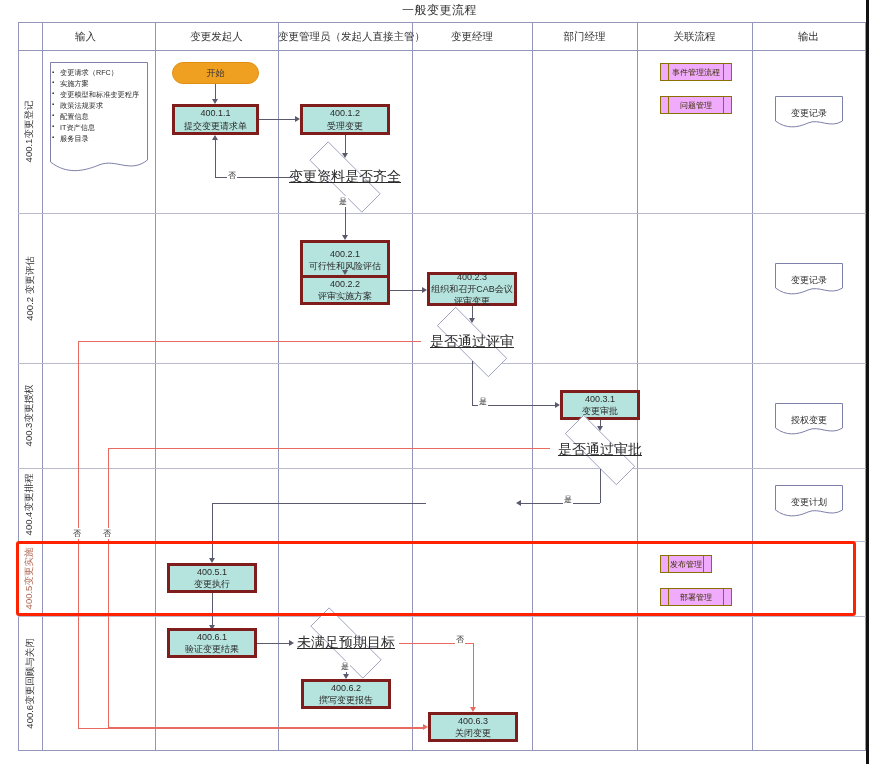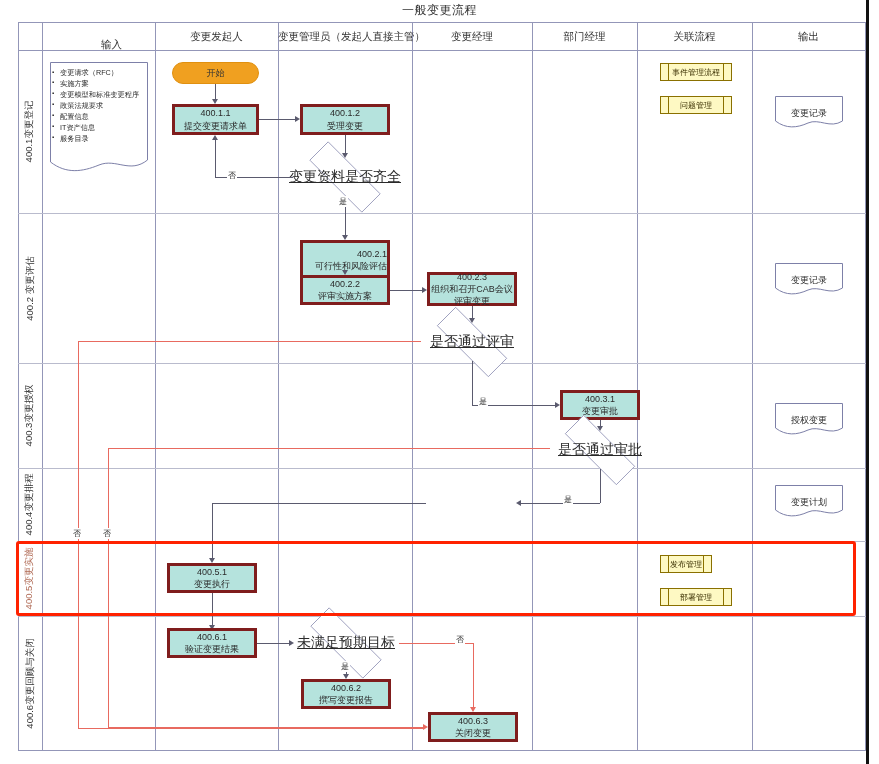--- a/index.html
+++ b/index.html
@@ -39,21 +39,21 @@
   .start{background:#f0a020;border:1px solid #e09010;border-radius:13px;
          font-size:9px;color:#333;}
 
   .dec{position:absolute;}
   .dec .diamond{position:absolute;inset:0;background:#fff;border:1px solid #7d80a8;
        transform:rotate(45deg) scale(.70,.70);}
   .dec .dtxt{position:absolute;inset:0;display:flex;align-items:center;
        justify-content:center;font-size:14px;color:#2a2a2a;white-space:nowrap;text-decoration:underline;}
 
   
-  .sub{position:absolute;background:#fef9c3;border:1px solid #8a7000;box-sizing:border-box;
+  .sub{position:absolute;background:#f0abfc;border:1px solid #8a7000;box-sizing:border-box;
        display:flex;align-items:center;justify-content:center;font-size:8px;color:#3a2f00;}
   .sub::before,.sub::after{content:"";position:absolute;top:0;bottom:0;width:1px;background:#8a7000;}
   .sub::before{left:7px;} .sub::after{right:7px;}
 
   
   .doc{position:absolute;}
   .doc svg{position:absolute;inset:0;}
   .doc .dlbl{position:absolute;left:0;right:0;top:34%;text-align:center;
              font-size:9px;color:#2a2a2a;}
 
@@ -107,21 +107,21 @@
 
   <div class="hline strong" style="left:18px;top:22px;width:848px;"></div>
   <div class="hline strong" style="left:18px;top:50px;width:848px;"></div>
   <div class="hline" style="left:18px;top:213px;width:848px;"></div>
   <div class="hline" style="left:18px;top:363px;width:848px;"></div>
   <div class="hline" style="left:18px;top:468px;width:848px;"></div>
   <div class="hline" style="left:18px;top:541px;width:848px;"></div>
   <div class="hline" style="left:18px;top:616px;width:848px;"></div>
   <div class="hline strong" style="left:18px;top:750px;width:848px;"></div>
 
-  <div class="colhdr" style="left:55px;width:113px;margin-top:8px;">输入</div>
+  <div class="colhdr" style="left:29px;width:113px;">输入</div>
   <div class="colhdr" style="left:155px;width:123px;">变更发起人</div>
   <div class="colhdr" style="left:278px;width:134px;">变更管理员（发起人直接主管）</div>
   <div class="colhdr" style="left:412px;width:120px;">变更经理</div>
   <div class="colhdr" style="left:532px;width:105px;">部门经理</div>
   <div class="colhdr" style="left:637px;width:115px;">关联流程</div>
   <div class="colhdr" style="left:752px;width:113px;">输出</div>
 
   <div class="rowlbl" style="top:50px;height:163px;">
     <span>400.1变更登记</span>
     </div>
@@ -200,21 +200,21 @@
     <span>问题管理</span>
   </div>
 
   <div class="doc" style="left:775px;top:96px;width:68px;height:33px;">
     <svg viewBox="0 0 68 33" preserveAspectRatio="none">
       <path d="M0.5,0.5 L67.5,0.5 L67.5,25 C55,33 44,22 33,27 C22,32 11,33 0.5,25 Z" fill="#ffffff" stroke="#7d80a8" stroke-width="1"></path>
     </svg>
     <div class="dlbl">变更记录</div>
   </div>
 
-  <div class="node proc" style="left:300px;top:240px;width:90px;height:40px;align-items:flex-end;">
+  <div class="node proc" style="left:300px;top:240px;width:90px;height:40px;">
     <span class="num">400.2.1</span>
     <span class="lbl">可行性和风险评估</span>
   </div>
 
   <div class="node proc" style="left:300px;top:275px;width:90px;height:30px;">
     <span class="num">400.2.2</span>
     <span class="lbl">评审实施方案</span>
   </div>
 
   <div class="node proc" style="left:427px;top:272px;width:90px;height:34px;">

